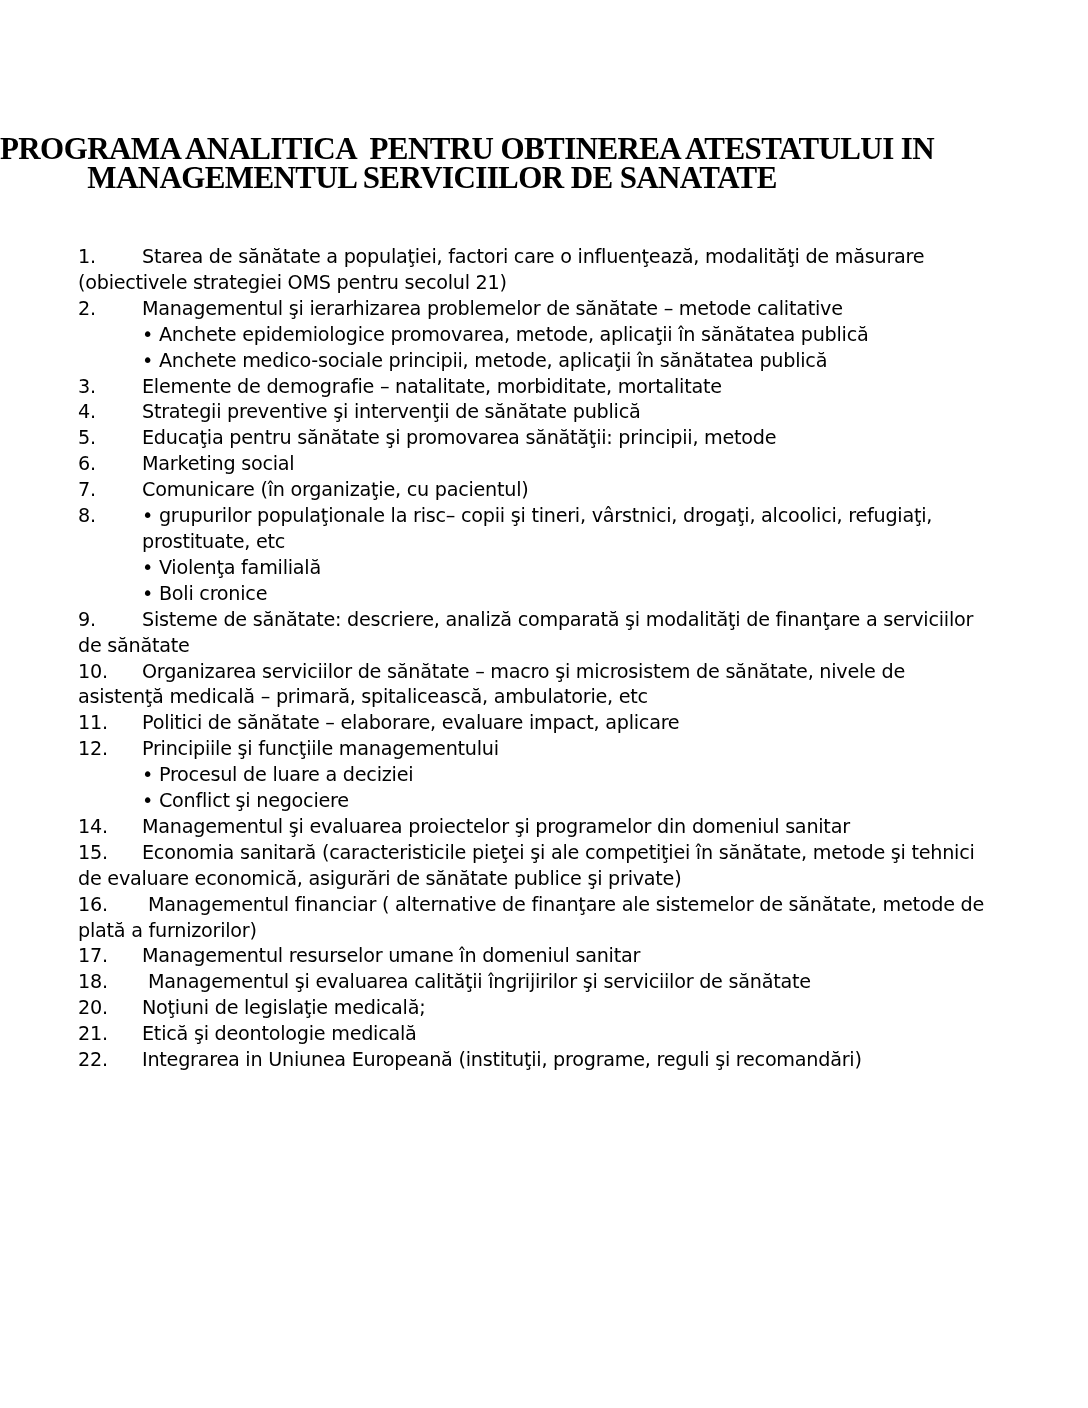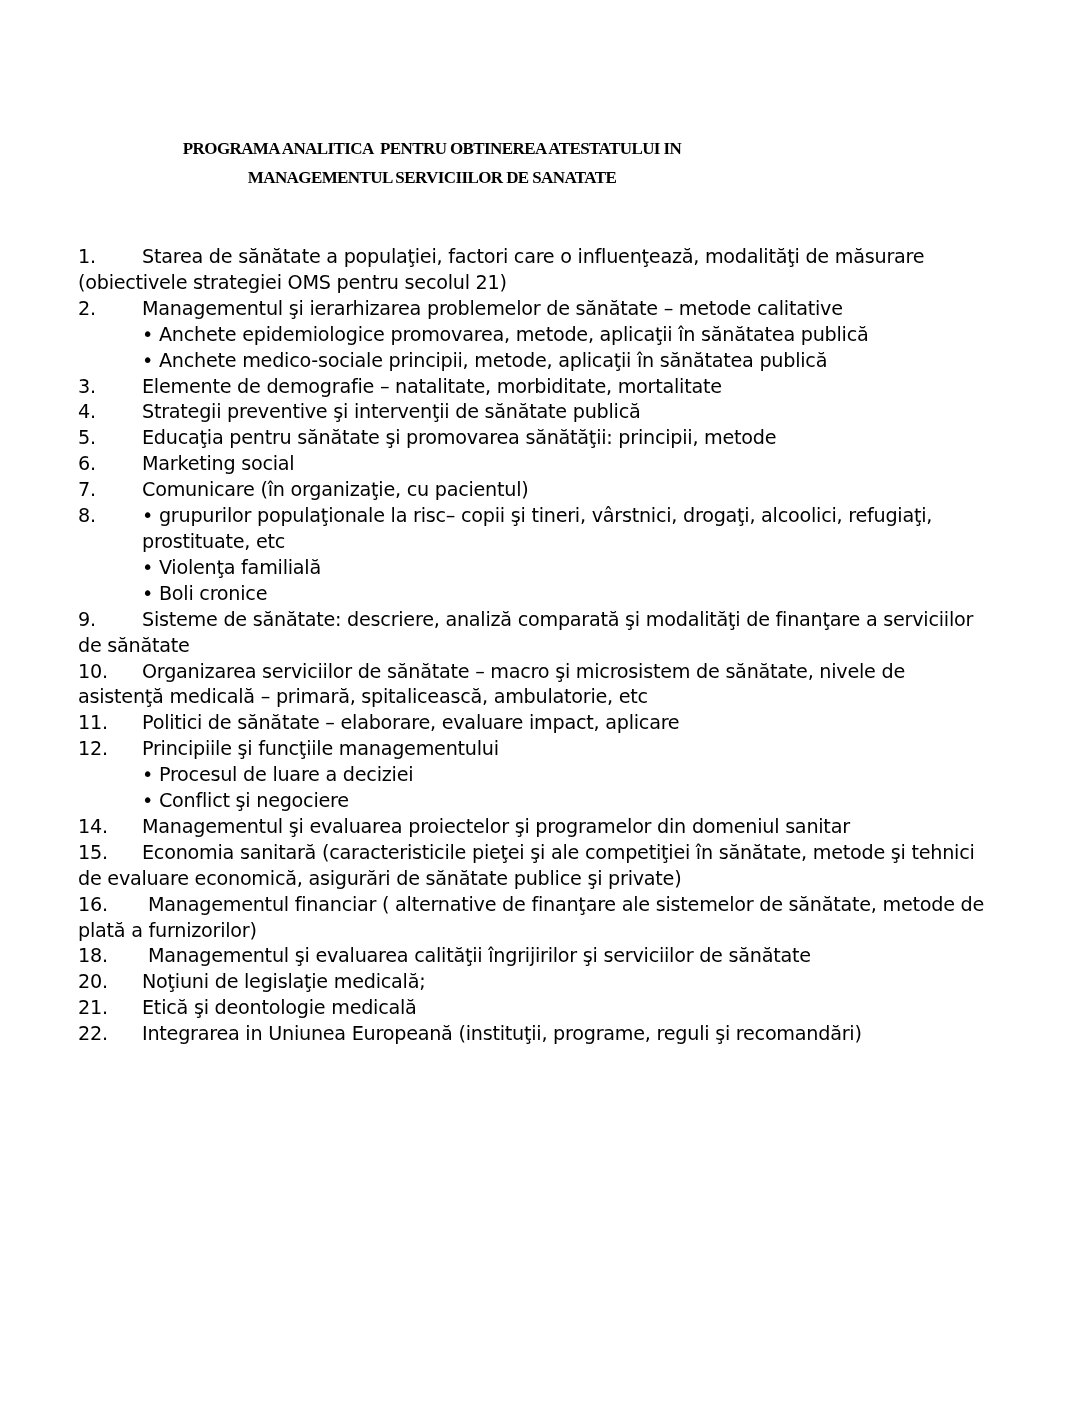--- a/index.html
+++ b/index.html
@@ -1,21 +1,21 @@
 <!DOCTYPE html>
 <html><head>
 <meta charset="utf-8">
 <style>
   html, body { margin: 0; padding: 0; background: #ffffff; }
   body { width: 1088px; height: 1408px; position: relative; overflow: hidden; color: #000; }
   .title {
     position: absolute; left: 0; top: 134px; width: 864px;
     text-align: center;
     font-family: "Liberation Serif", serif;
-    font-weight: bold; font-size: 17px; line-height: 29px;
+    font-weight: bold; font-size: 31px; line-height: 29px;
     letter-spacing: -0.6px;
   }
   .title div { white-space: pre; }
   .list {
     position: absolute; left: 78px; top: 244px; width: 910px;
     font-family: "DejaVu Sans", sans-serif;
     font-size: 19.2px; line-height: 25.9px;
     letter-spacing: -0.25px;
   }
   .item { position: relative; }
@@ -100,20 +100,24 @@
     </div>
     <div class="item">
       <span class="num">15.</span>
       <span class="text">Economia sanitară (caracteristicile pieţei şi ale competiţiei în sănătate, metode şi tehnici de evaluare economică, asigurări de sănătate publice şi private)</span>
     </div>
     <div class="item">
       <span class="num">16.</span>
       <span class="text extra">Managementul financiar ( alternative de finanţare ale sistemelor de sănătate, metode de plată a furnizorilor)</span>
     </div>
     <div class="item">
+      <span class="num">17.</span>
+      <span class="text">Managementul resurselor umane în domeniul sanitar</span>
+    </div>
+    <div class="item">
       <span class="num">18.</span>
       <span class="text extra">Managementul şi evaluarea calităţii îngrijirilor şi serviciilor de sănătate</span>
     </div>
     <div class="item">
       <span class="num">20.</span>
       <span class="text">Noţiuni de legislaţie medicală;</span>
     </div>
     <div class="item">
       <span class="num">21.</span>
       <span class="text">Etică şi deontologie medicală</span>

